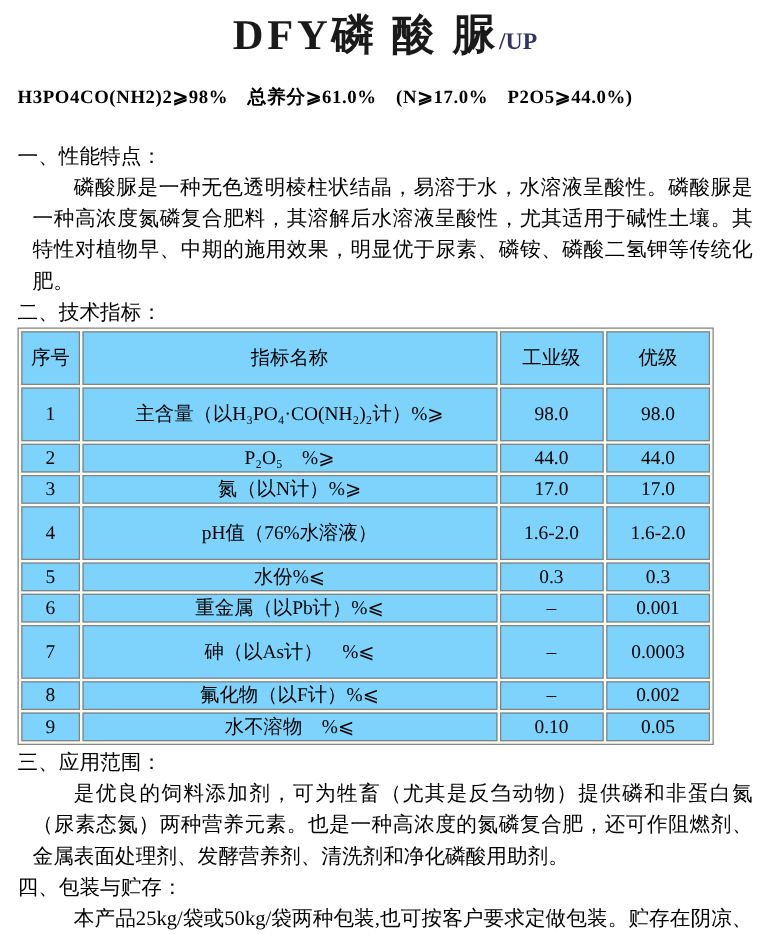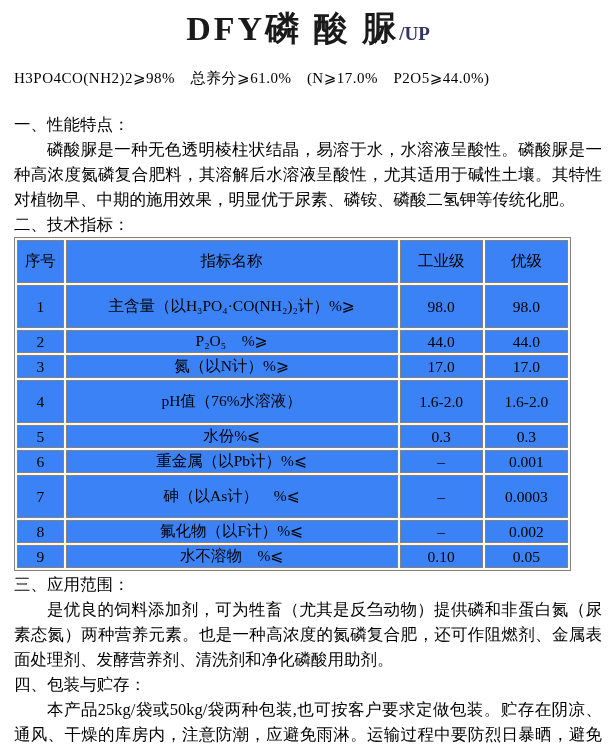--- a/index.html
+++ b/index.html
@@ -35,48 +35,49 @@
     color: #333366;
     letter-spacing: 0;
   }
   
   .formula {
     font-size: 15px;
     line-height: 20px;
     margin: 0 0 26px 0;
     white-space: pre-wrap;
     letter-spacing: 0.5px;
+    font-weight: bold;
   }
   
   .sec-heading {
     font-size: 16.5px;
     line-height: 21px;
     margin: 0;
     font-weight: normal;
   }
   .sec-para {
     font-size: 16.5px;
     line-height: 25px;
-    margin: 2px 0 2px 0;
+    margin: 2px 0 2px 12px;
     text-indent: 2em;
     text-align: justify;
   }
   
   table.spec {
     border-collapse: separate;
     border-spacing: 2px;
     border: 1px solid #848284;
     background: #fbfbee;
     width: 557px;
     margin: 2px 0 3px 0;
     table-layout: fixed;
   }
   table.spec td {
     border: 1px solid #848284;
-    background: #3b82f6;
+    background: #7dd3fc;
     text-align: center;
     vertical-align: middle;
     font-size: 15.5px;
     padding: 0 3px;
     overflow: hidden;
     white-space: nowrap;
   }
   col.c-no   { width: 46px; }
   col.c-name { width: 327px; }
   col.c-ind  { width: 82px; }

